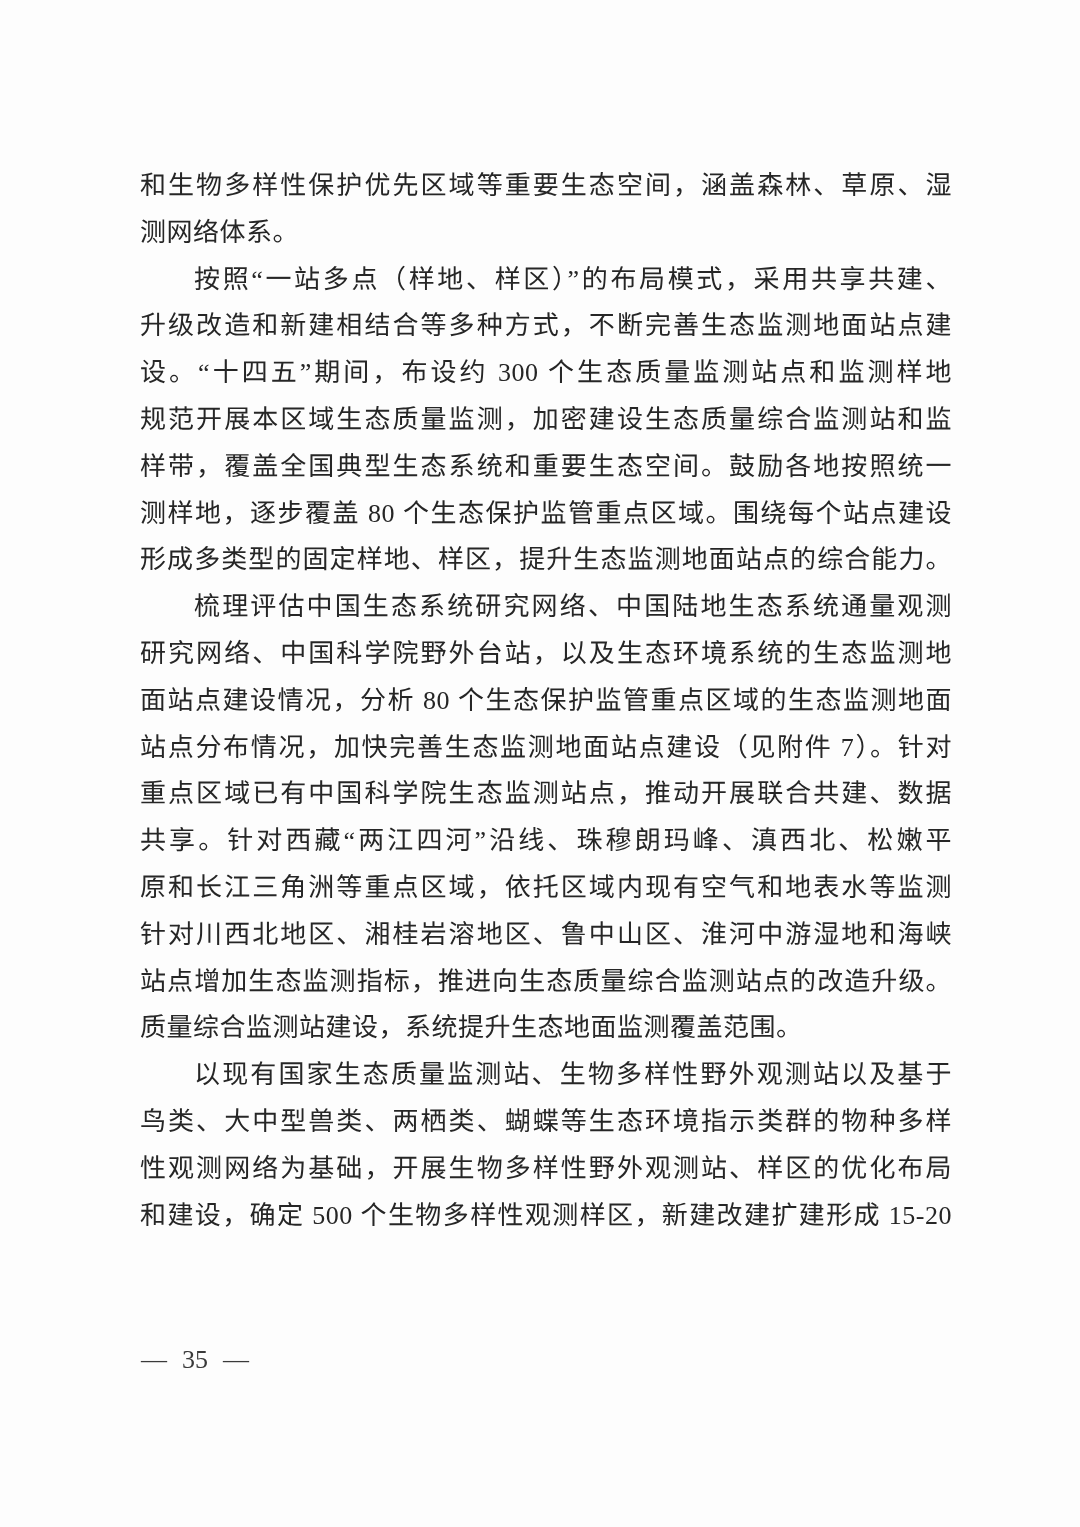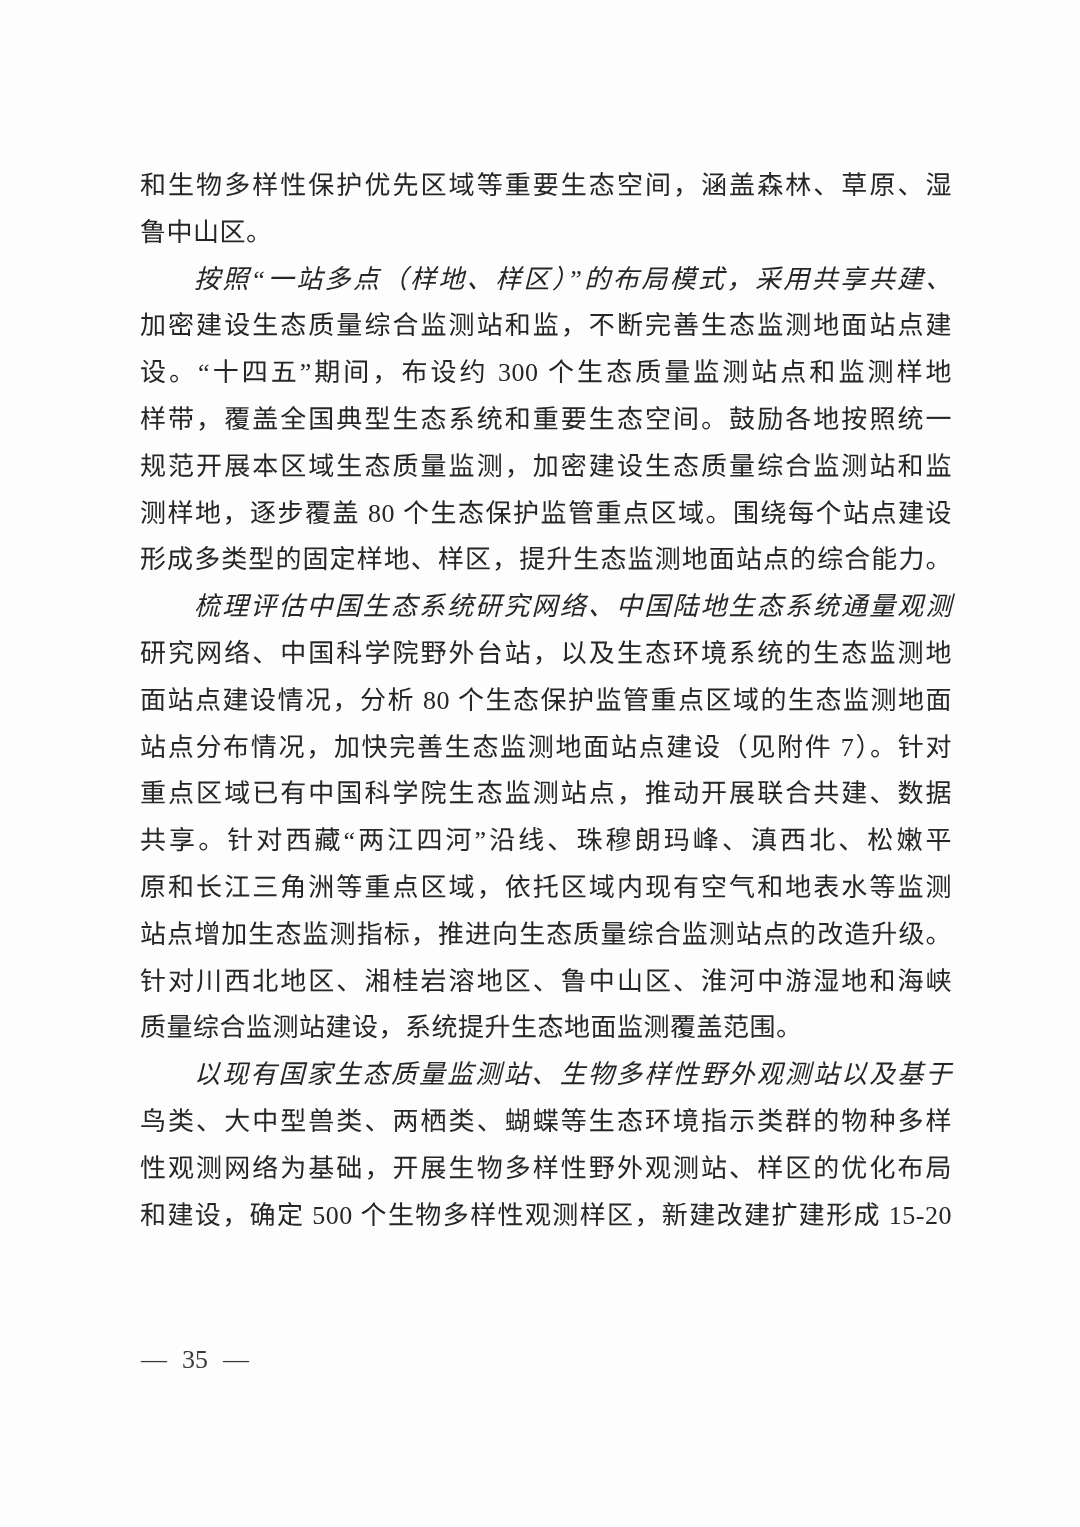--- a/index.html
+++ b/index.html
@@ -35,21 +35,20 @@
     height: 46.8px;
     line-height: 46.8px;
     text-align: justify;
     text-align-last: justify;
     letter-spacing: 0.5px;
     white-space: normal;
     overflow: visible;
   }
   .line.indent {
     padding-left: 54px;
-    font-style: italic;
   }
   .line.last {
     text-align-last: left;
   }
   .footer {
     position: absolute;
     left: 141px;
     top: 1340px;
     display: flex;
     align-items: center;
@@ -62,41 +61,41 @@
     letter-spacing: 0;
   }
 </style>
 </head>
 <body>
 
 <div class="page">
   <div class="doc-body" id="doc-body">
       <div class="paragraph">
         <div class="line">和生物多样性保护优先区域等重要生态空间，涵盖森林、草原、湿</div>
-        <div class="line last">鲁中山区。</div>
+        <div class="line last">测网络体系。</div>
       </div>
       <div class="paragraph">
         <div class="line indent">按照“一站多点（样地、样区）”的布局模式，采用共享共建、</div>
-        <div class="line">加密建设生态质量综合监测站和监，不断完善生态监测地面站点建</div>
+        <div class="line">升级改造和新建相结合等多种方式，不断完善生态监测地面站点建</div>
         <div class="line">设。“十四五”期间，布设约 300 个生态质量监测站点和监测样地</div>
+        <div class="line">规范开展本区域生态质量监测，加密建设生态质量综合监测站和监</div>
         <div class="line">样带，覆盖全国典型生态系统和重要生态空间。鼓励各地按照统一</div>
-        <div class="line">规范开展本区域生态质量监测，加密建设生态质量综合监测站和监</div>
         <div class="line">测样地，逐步覆盖 80 个生态保护监管重点区域。围绕每个站点建设</div>
         <div class="line">形成多类型的固定样地、样区，提升生态监测地面站点的综合能力。</div>
       </div>
       <div class="paragraph">
         <div class="line indent">梳理评估中国生态系统研究网络、中国陆地生态系统通量观测</div>
         <div class="line">研究网络、中国科学院野外台站，以及生态环境系统的生态监测地</div>
         <div class="line">面站点建设情况，分析 80 个生态保护监管重点区域的生态监测地面</div>
         <div class="line">站点分布情况，加快完善生态监测地面站点建设（见附件 7）。针对</div>
         <div class="line">重点区域已有中国科学院生态监测站点，推动开展联合共建、数据</div>
         <div class="line">共享。针对西藏“两江四河”沿线、珠穆朗玛峰、滇西北、松嫩平</div>
         <div class="line">原和长江三角洲等重点区域，依托区域内现有空气和地表水等监测</div>
+        <div class="line">针对川西北地区、湘桂岩溶地区、鲁中山区、淮河中游湿地和海峡</div>
         <div class="line">站点增加生态监测指标，推进向生态质量综合监测站点的改造升级。</div>
-        <div class="line">针对川西北地区、湘桂岩溶地区、鲁中山区、淮河中游湿地和海峡</div>
         <div class="line last">质量综合监测站建设，系统提升生态地面监测覆盖范围。</div>
       </div>
       <div class="paragraph">
         <div class="line indent">以现有国家生态质量监测站、生物多样性野外观测站以及基于</div>
         <div class="line">鸟类、大中型兽类、两栖类、蝴蝶等生态环境指示类群的物种多样</div>
         <div class="line">性观测网络为基础，开展生物多样性野外观测站、样区的优化布局</div>
         <div class="line">和建设，确定 500 个生物多样性观测样区，新建改建扩建形成 15-20</div>
       </div>
     </div>
   <div class="footer">

